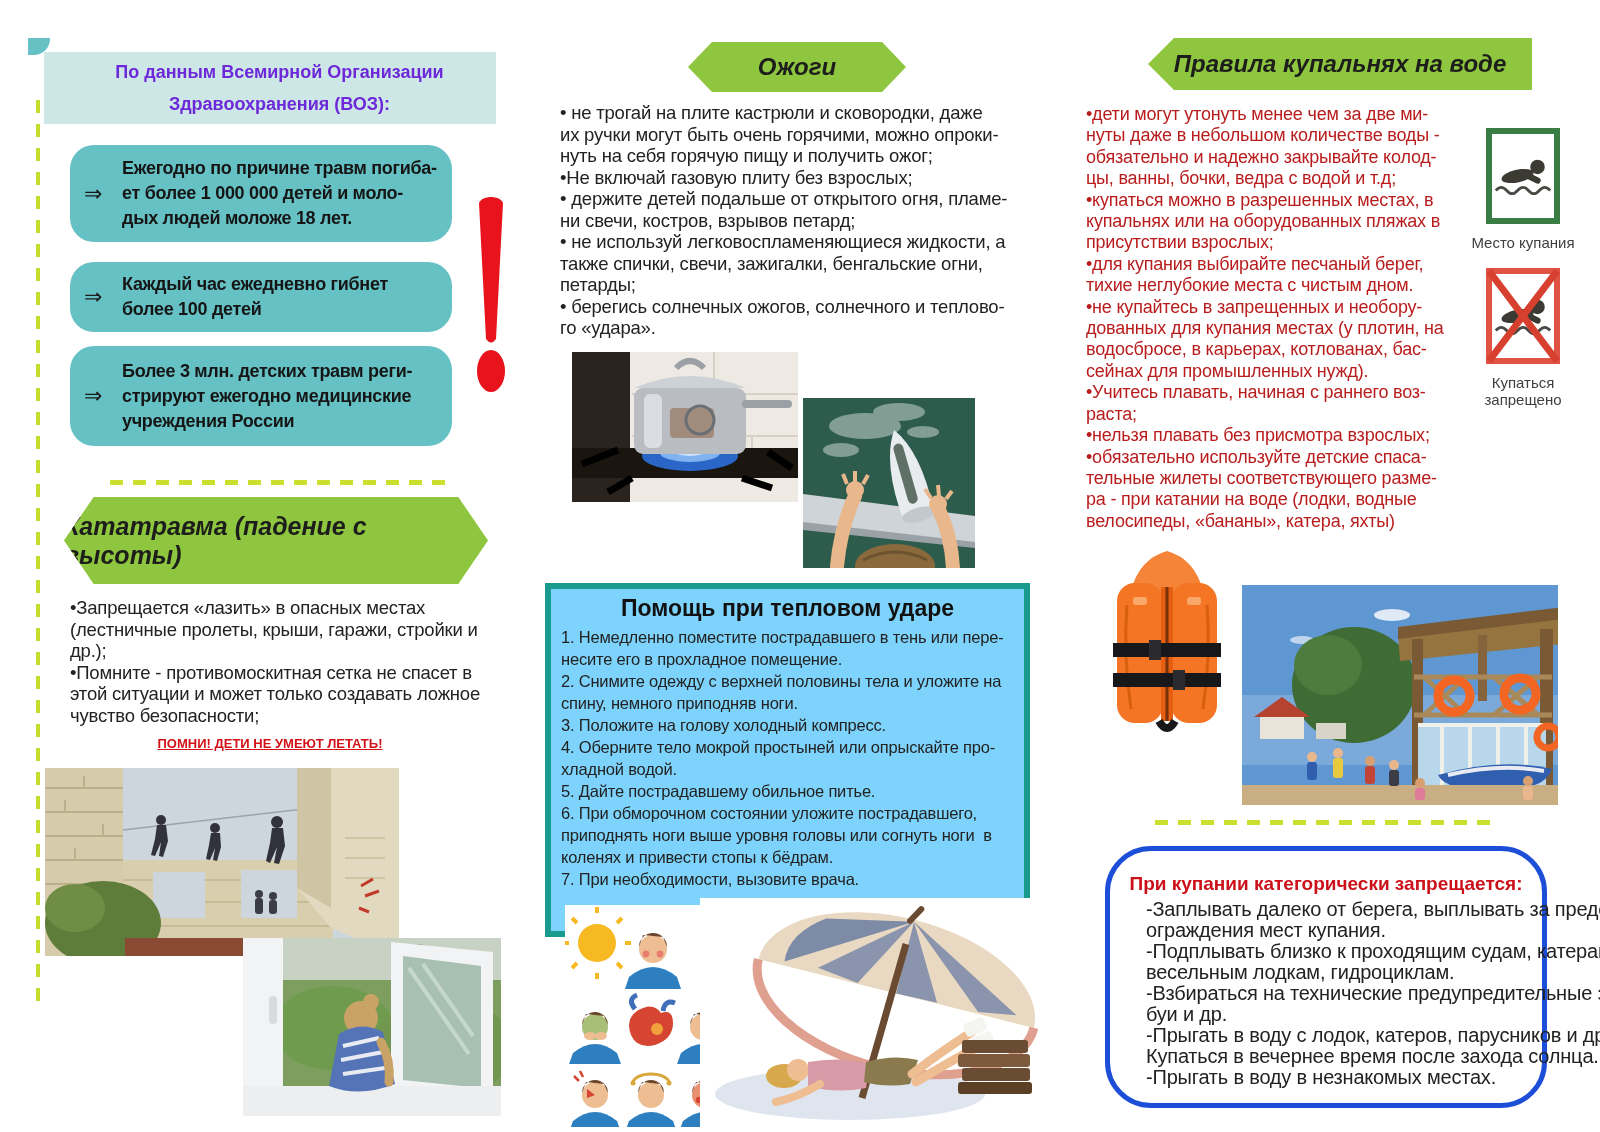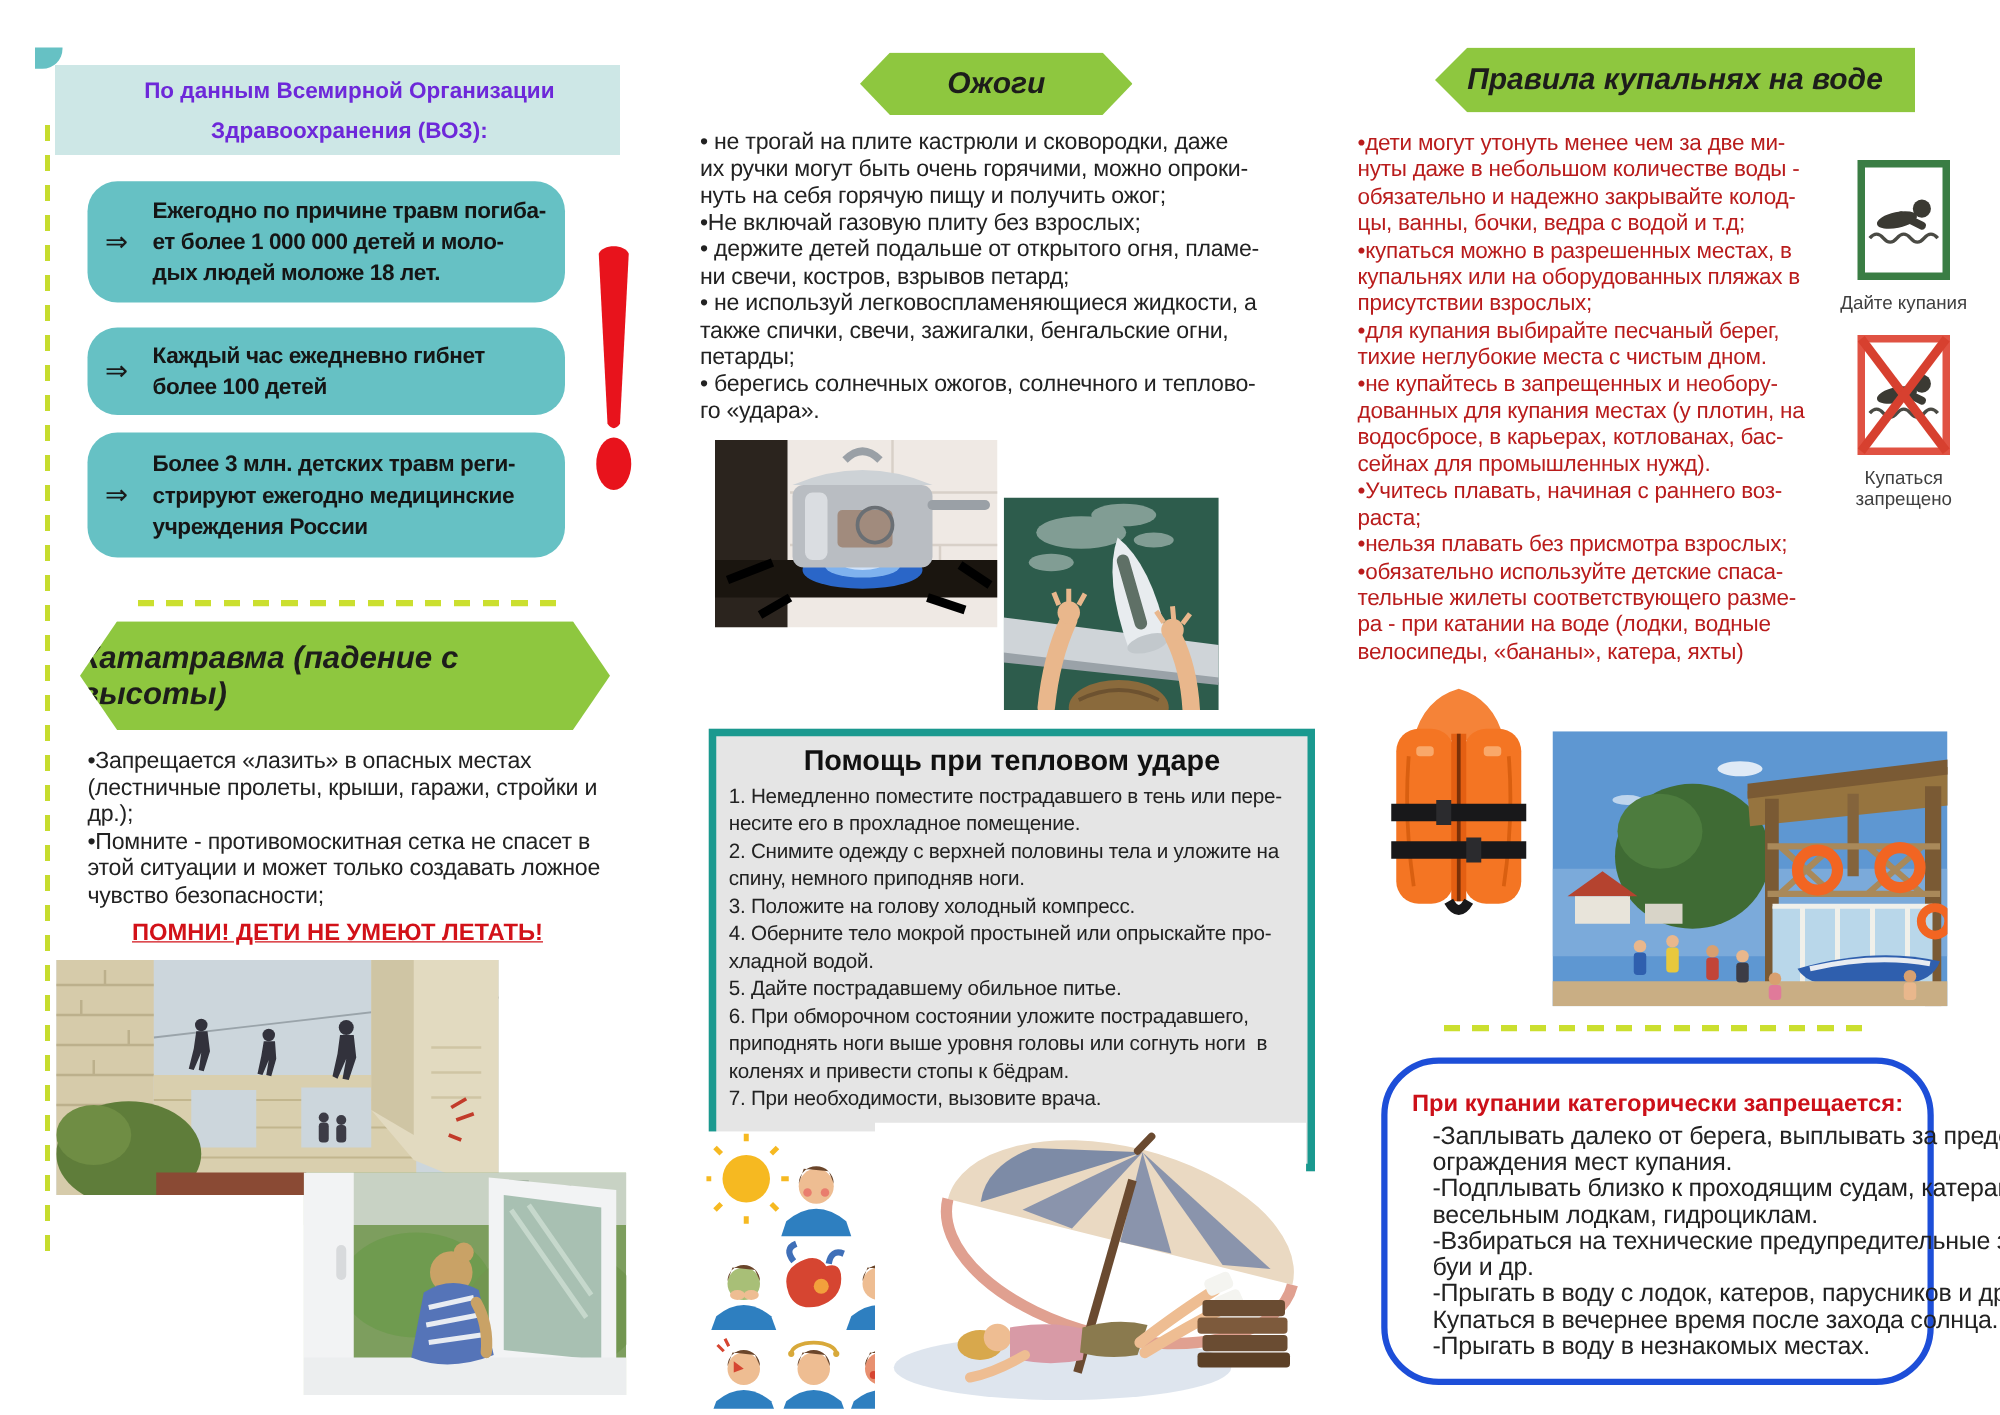--- a/index.html
+++ b/index.html
@@ -66,21 +66,21 @@
     <span>Кататравма (падение с высоты)</span>
   </div>
 
   <div class="abs body-txt pre" style="left:70px;top:597px;width:436px;">•Запрещается «лазить» в опасных местах
 (лестничные пролеты, крыши, гаражи, стройки и
 др.);
 •Помните - противомоскитная сетка не спасет в
 этой ситуации и может только создавать ложное
 чувство безопасности;</div>
 
-  <div class="abs" style="left:44px;top:736px;width:452px;text-align:center;font-weight:bold;font-size:19px;
+  <div class="abs" style="left:44px;top:736px;width:452px;text-align:center;font-weight:bold;font-size:13px;
               color:#d21118;text-decoration:underline;">ПОМНИ! ДЕТИ НЕ УМЕЮТ ЛЕТАТЬ!</div>
 
   <svg class="abs photo" style="left:45px;top:768px;" width="354" height="188" viewBox="0 0 354 188">
     <rect width="354" height="188" fill="#ccd6dc"></rect>
     <path d="M78,62 L354,30" stroke="#9aa4aa" stroke-width="1.5" fill="none"></path>
     <rect x="0" y="0" width="78" height="188" fill="#d6cbaa"></rect>
     <path d="M0,20 h78 M0,44 h78 M0,68 h78 M0,92 h78 M0,116 h78 M39,8 v12 M20,32 v12 M58,56 v12 M30,80 v12" stroke="#bcb08c" stroke-width="2" fill="none"></path>
     <rect x="78" y="92" width="210" height="96" fill="#d9cfae"></rect>
     <path d="M78,112 h210 M78,134 h210 M78,158 h210" stroke="#c2b68e" stroke-width="1.5"></path>
     <rect x="108" y="104" width="52" height="46" fill="#ccd6dc"></rect>
@@ -191,21 +191,21 @@
       <circle cx="52" cy="92" r="9"></circle>
         <circle cx="135" cy="106" r="9"></circle>
       <path d="M44,86 l-4,-10 M52,84 l0,-11 M60,86 l5,-9" stroke="#e9b78c" stroke-width="4"></path>
       <path d="M128,100 l-6,-9 M136,98 l-1,-11 M143,101 l6,-8" stroke="#e9b78c" stroke-width="4"></path>
     </g>
     <ellipse cx="92" cy="168" rx="40" ry="22" fill="#8a6a3c"></ellipse>
     <path d="M60,162 q32,-16 64,0" stroke="#6d5230" stroke-width="3" fill="none"></path>
   </svg>
 
   <div class="abs" style="left:545px;top:583px;width:485px;height:354px;border:6px solid #1a998f;
-              box-sizing:border-box;background:#e5e5e5;margin-left:22px;">
+              box-sizing:border-box;background:#7dd3fc;">
     <div style="text-align:center;font-weight:bold;font-size:23px;margin-top:6px;color:#111;">Помощь при тепловом ударе</div>
     <div class="pre" style="margin:4px 4px 0 10px;font-size:16.5px;line-height:22px;letter-spacing:-0.2px;color:#222;">1. Немедленно поместите пострадавшего в тень или пере-
 несите его в прохладное помещение.
 2. Снимите одежду с верхней половины тела и уложите на
 спину, немного приподняв ноги.
 3. Положите на голову холодный компресс.
 4. Оберните тело мокрой простыней или опрыскайте про-
 хладной водой.
 5. Дайте пострадавшему обильное питье.
 6. При обморочном состоянии уложите пострадавшего,
@@ -329,21 +329,21 @@
 велосипеды, «бананы», катера, яхты)</div>
 
   <div class="abs sign" style="left:1486px;top:128px;width:74px;height:96px;border:6px solid #3a7d44;">
     <svg width="58" height="60" viewBox="0 0 64 60">
       <circle cx="48" cy="20" r="8" fill="#3b3a33"></circle>
       <ellipse cx="26" cy="30" rx="18" ry="7" transform="rotate(-12 26 30)" fill="#3b3a33"></ellipse>
       <path d="M30,26 l18,9" stroke="#3b3a33" stroke-width="7" stroke-linecap="round"></path>
       <path d="M2,46 q6,-7 12,0 t12,0 t12,0 t12,0 t12,0" stroke="#4a4a44" stroke-width="3" fill="none"></path>
     </svg>
   </div>
-  <div class="abs sign-label ml" style="left:1448px;top:234px;width:150px;">Дайте купания</div>
+  <div class="abs sign-label ml" style="left:1448px;top:234px;width:150px;">Место купания</div>
 
   <div class="abs sign" style="left:1486px;top:268px;width:74px;height:96px;border:6px solid #e05243;position:absolute;">
     <svg width="58" height="60" viewBox="0 0 64 60">
       <circle cx="48" cy="20" r="8" fill="#3b3a33"></circle>
       <ellipse cx="26" cy="30" rx="18" ry="7" transform="rotate(-12 26 30)" fill="#3b3a33"></ellipse>
       <path d="M30,26 l18,9" stroke="#3b3a33" stroke-width="7" stroke-linecap="round"></path>
       <path d="M2,46 q6,-7 12,0 t12,0 t12,0 t12,0 t12,0" stroke="#4a4a44" stroke-width="3" fill="none"></path>
     </svg>
     <svg style="position:absolute;left:-6px;top:-6px;" width="74" height="96" viewBox="0 0 74 96">
       <line x1="3" y1="3" x2="71" y2="93" stroke="#d7402f" stroke-width="7"></line>

